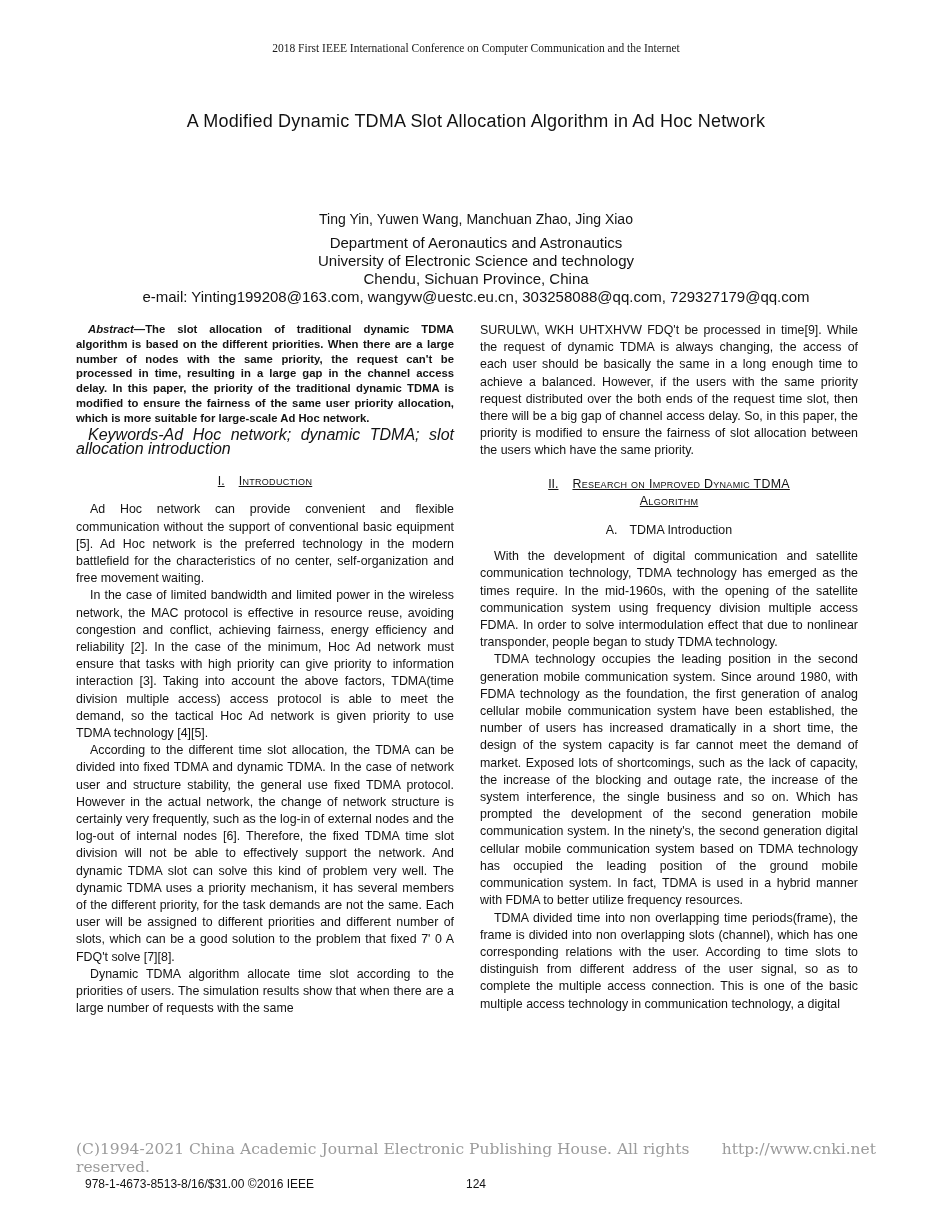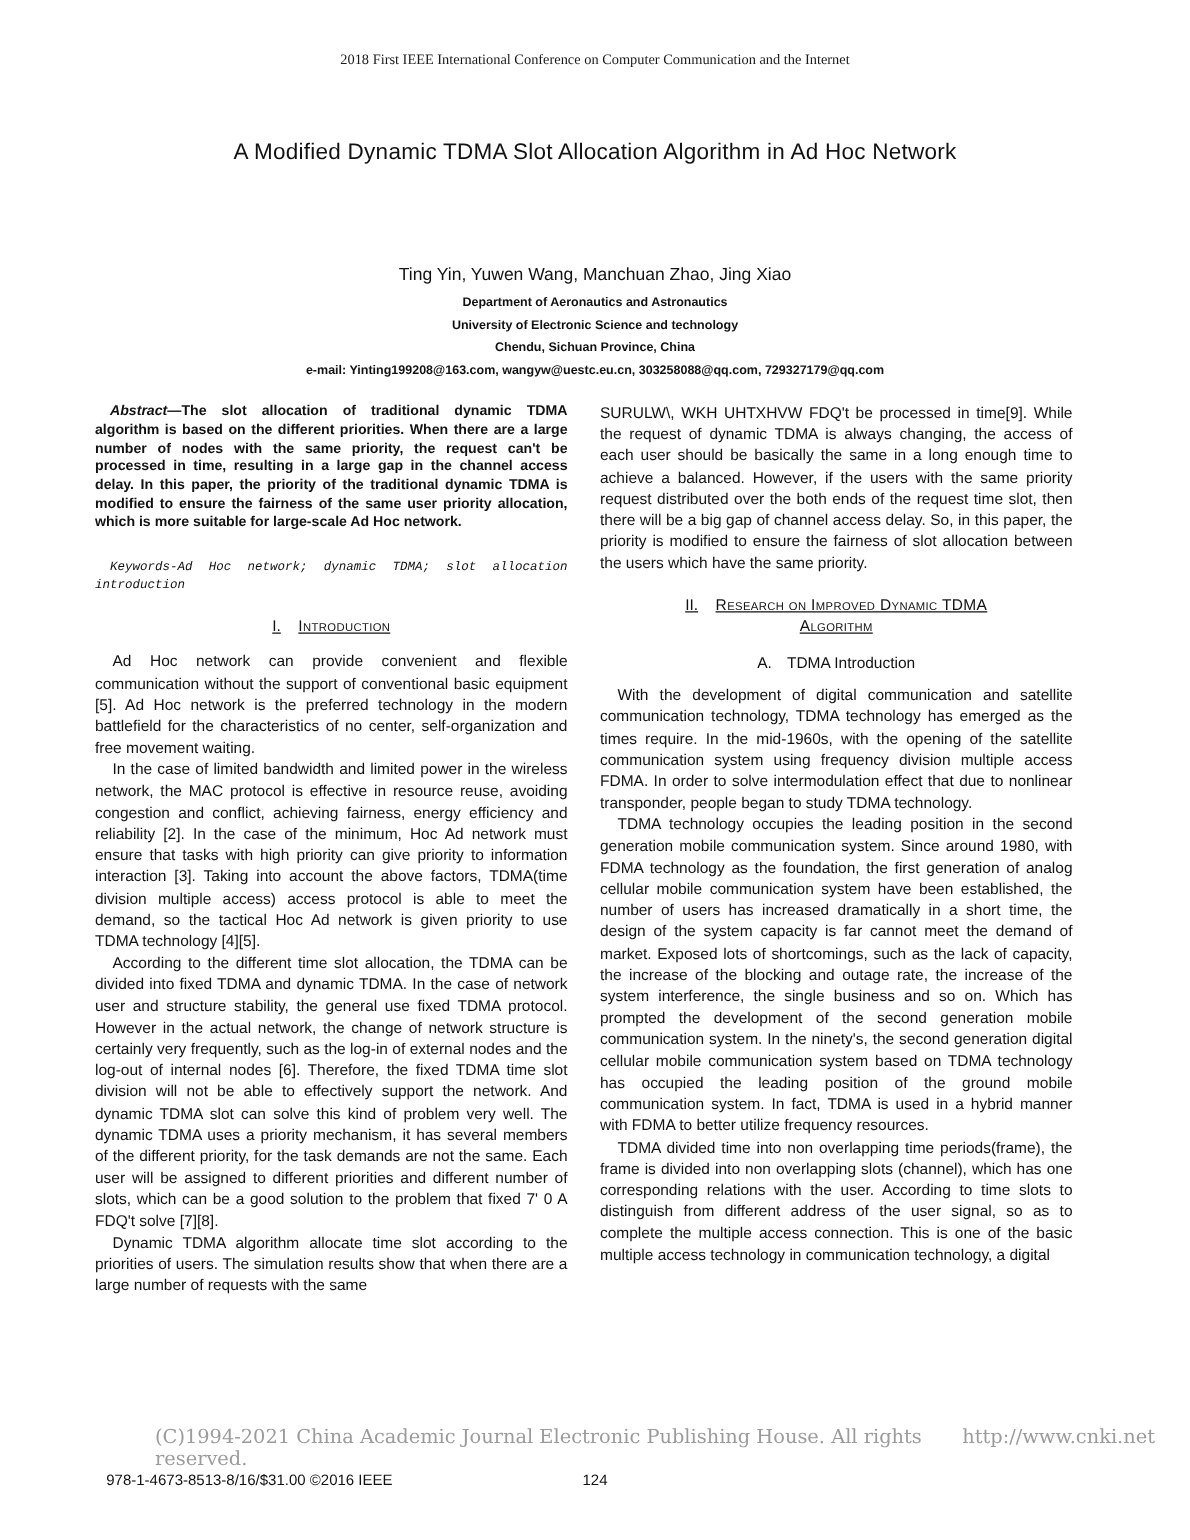--- a/index.html
+++ b/index.html
@@ -11,40 +11,40 @@
   .conf-header {
     position:absolute; top:42px; left:0; width:100%; text-align:center;
     font-family:"Liberation Serif", serif; font-size:11.5px; color:#1a1a1a;
   }
   .paper-title {
     position:absolute; top:111px; left:0; width:100%; text-align:center;
     font-size:18px; font-weight:normal; letter-spacing:0.2px;
   }
   .author-block { position:absolute; top:211px; left:0; width:100%; text-align:center; }
   .authors { font-size:14px; margin-bottom:7px; }
-  .affil { font-size:10px; line-height:18px;font-weight:bold; }
+  .affil { font-size:15px; line-height:18px; }
   .columns {
     position:absolute; top:322px; left:76px; width:782px;
     display:flex; gap:26px;
   }
   .col { width:378px; font-size:12.4px; line-height:17.2px; text-align:justify; }
   .abstract { font-size:11.3px; line-height:14.8px; font-weight:bold; text-indent:12px; }
   .abstract-label { font-style:italic; }
-  .keywords { font-size:10px; line-height:14.8px; font-style:italic; text-indent:12px; margin-top:22px;font-family:Liberation Mono, monospace; }
+  .keywords { font-size:16px; line-height:14.8px; font-style:italic; text-indent:12px; margin-top:2px; }
   .section-heading { text-align:center; margin:16px 0 11px; font-size:12.4px; text-indent:0;text-decoration:underline; }
   .smallcaps { font-variant:small-caps; letter-spacing:0.3px; }
   .sec-num { margin-right:14px; }
   .subsection { margin:12px 0 9px; font-size:12.4px; text-align:center; text-indent:0; }
   .sub-gap { display:inline-block; width:12px; }
   .para { text-indent:14px; }
   .no-indent { text-indent:0; }
   .footer-cnki {
     position:absolute; top:1140px; left:76px; width:800px;
     display:flex; justify-content:space-between; align-items:baseline;
-    font-family:"DejaVu Serif", serif; font-size:15.5px; color:#9b9b9b;margin-left:48px;
+    font-family:"DejaVu Serif", serif; font-size:15.5px; color:#9b9b9b;
   }
   .footer-isbn { position:absolute; top:1177px; left:85px; font-size:12px; }
   .footer-page { position:absolute; top:1177px; left:0; width:100%; text-align:center; font-size:12px; }
 </style>
 </head>
 <body>
 
 <div class="page">
 
   <div class="conf-header">2018 First IEEE International Conference on Computer Communication and the Internet</div>

